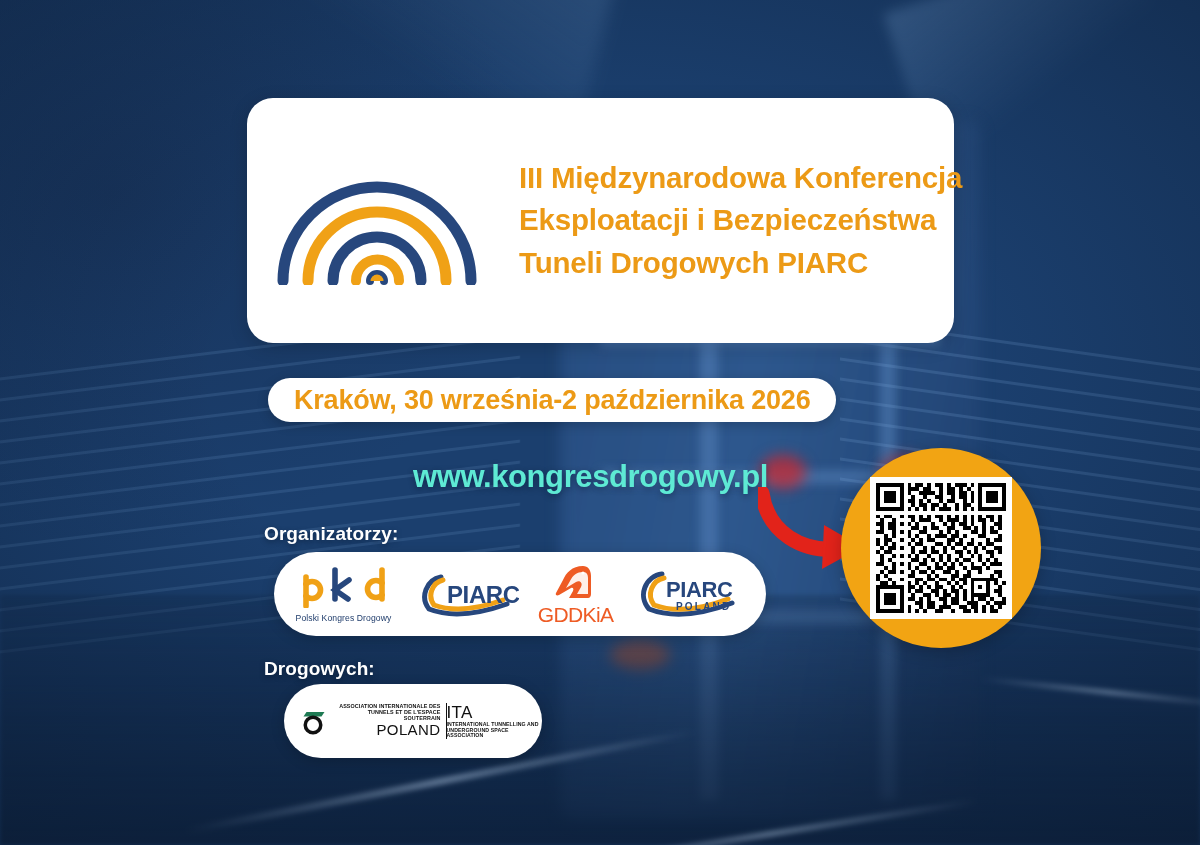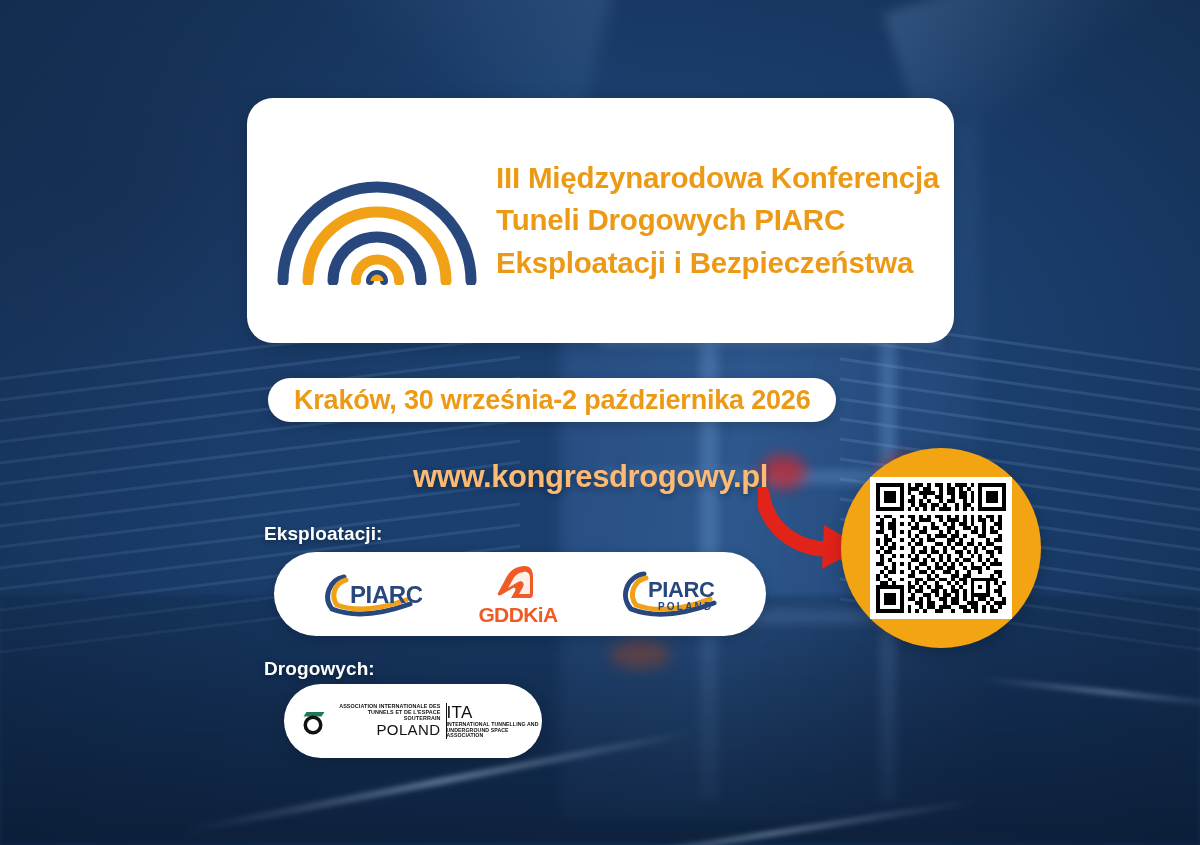--- a/index.html
+++ b/index.html
@@ -111,20 +111,21 @@
   
   .title-card {
     position: absolute;
     left: 247px; top: 98px;
     width: 707px; height: 245px;
     background: #ffffff;
     border-radius: 26px;
     box-shadow: 0 4px 18px rgba(0,0,0,0.18);
     display: flex;
     align-items: center;
+    gap: 23px;
   }
   .logo-arches {
     width: 215px;
     margin-left: 22px;
     flex: 0 0 auto;
     display: flex;
     justify-content: center;
   }
   .title-text {
     margin-left: 12px;
@@ -155,21 +156,21 @@
     font-size: 27px;
     font-weight: 700;
     white-space: nowrap;
     letter-spacing: -0.2px;
   }
 
   
   .url {
     position: absolute;
     left: 413px; top: 459px;
-    color: #fdba74;
+    color: #5eead4;
     font-size: 31px;
     font-weight: 700;
     letter-spacing: -0.4px;
     white-space: nowrap;
     text-shadow: 0 2px 6px rgba(6,20,40,0.45);
   }
 
   
   .sec-label {
     position: absolute;
@@ -206,21 +207,21 @@
     color: #1F3C6B;
     margin-top: 3px;
     letter-spacing: 0.1px;
     white-space: nowrap;
   }
 
   
   .gddkia { text-align: center; line-height: 1; }
   .gddkia-word {
     font-size: 21px;
-    font-weight: 700;
+    font-weight: 400;
     color: #EE5B24;
     letter-spacing: -0.6px;
     margin-top: 1px;
   }
 
   
   .pat-strip {
     position: absolute;
     left: 284px; top: 684px;
     width: 258px; height: 74px;
@@ -330,34 +331,52 @@
           <path d="M37 124 A69 69 0 0 1 175 124" stroke="#F0A116" stroke-width="11"></path>
           <path d="M62 124 A44 44 0 0 1 150 124" stroke="#27477D" stroke-width="11"></path>
           <path d="M85 124 A21.5 21.5 0 0 1 128 124" stroke="#F0A116" stroke-width="10"></path>
           <path d="M99 124 A7 7 0 0 1 113 124" stroke="#27477D" stroke-width="8"></path>
         </g>
         <path d="M99.5 124 A6.5 6.5 0 0 1 112.5 124 Z" fill="#F0A116"></path>
       </svg>
     </div>
     <div class="title-text">
       <div class="title-line">III Międzynarodowa Konferencja</div>
+      <div class="title-line">Eksploatacji i Bezpieczeństwa</div>
       <div class="title-line">Tuneli Drogowych PIARC</div>
-      <div class="title-line">Eksploatacji i Bezpieczeństwa</div>
     </div>
   </div>
 
   <div class="date-pill">
     <span>Kraków, 30 września-2 października 2026</span>
   </div>
 
   <div class="url">www.kongresdrogowy.pl</div>
 
-  <div class="sec-label label-org">Eksploatacji:</div>
+  <div class="sec-label label-org">Organizatorzy:</div>
   <div class="org-strip">
 
+    <div class="org-item">
+      <div class="pkd">
+        <svg width="96" height="42" viewBox="0 0 96 42">
+          <g fill="none" stroke-width="5.6" stroke-linecap="round">
+
+            <path d="M10 11 L10 40" stroke="#F0A116"></path>
+            <path d="M10 18 A8.5 8.5 0 1 1 10 30" stroke="#F0A116"></path>
+
+            <path d="M39 4 L39 33" stroke="#27477D"></path>
+            <path d="M53 14 L39 24 L52 33" stroke="#27477D"></path>
+
+            <path d="M86 4 L86 33" stroke="#F0A116"></path>
+            <path d="M86 17 A8.5 8.5 0 1 0 86 29" stroke="#F0A116"></path>
+          </g>
+        </svg>
+        <div class="pkd-caption">Polski Kongres Drogowy</div>
+      </div>
+    </div>
 
     <div class="org-item">
       <svg width="108" height="46" viewBox="0 0 108 46">
         <path d="M30 6 A20 20 0 0 0 18 38 Q48 50 96 33" fill="none" stroke="#27477D" stroke-width="5" stroke-linecap="round"></path>
         <path d="M32 9 A16 16 0 0 0 23 34 Q50 44 92 29" fill="none" stroke="#F0A116" stroke-width="5" stroke-linecap="round"></path>
         <text x="36" y="32" font-family="'Liberation Sans', sans-serif" font-size="24" font-weight="700" fill="#27477D" letter-spacing="-0.4">PIARC</text>
       </svg>
     </div>
 
     <div class="org-item">

